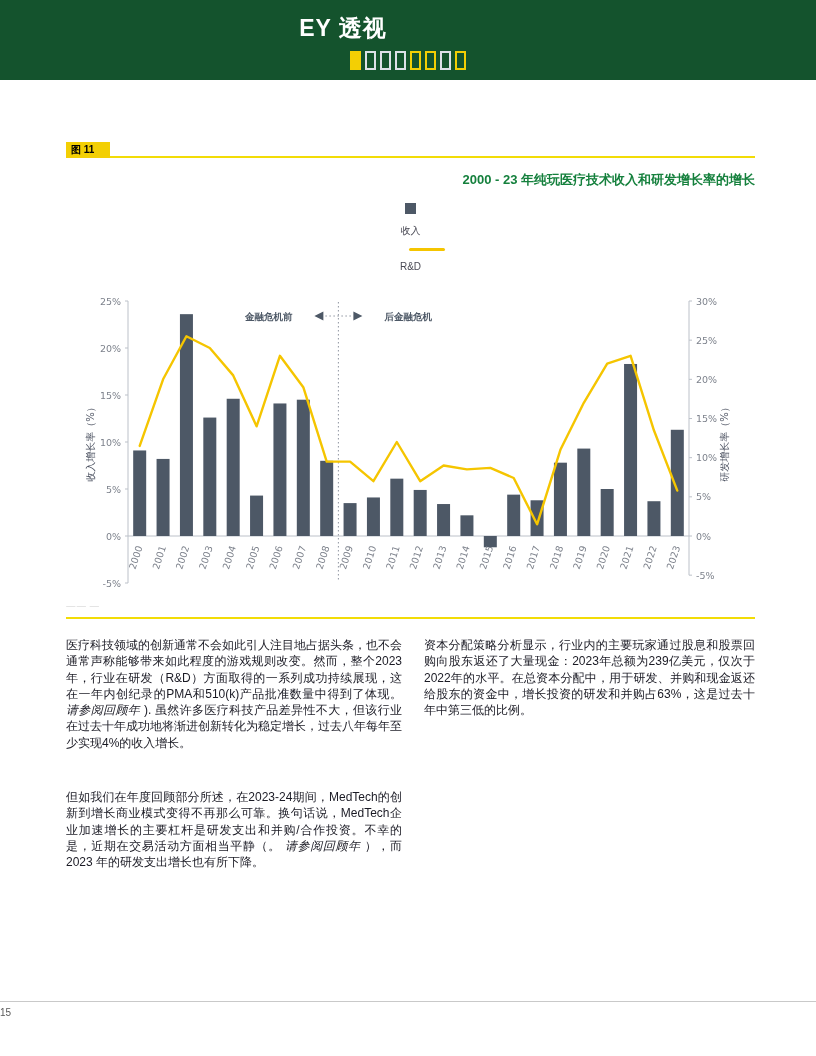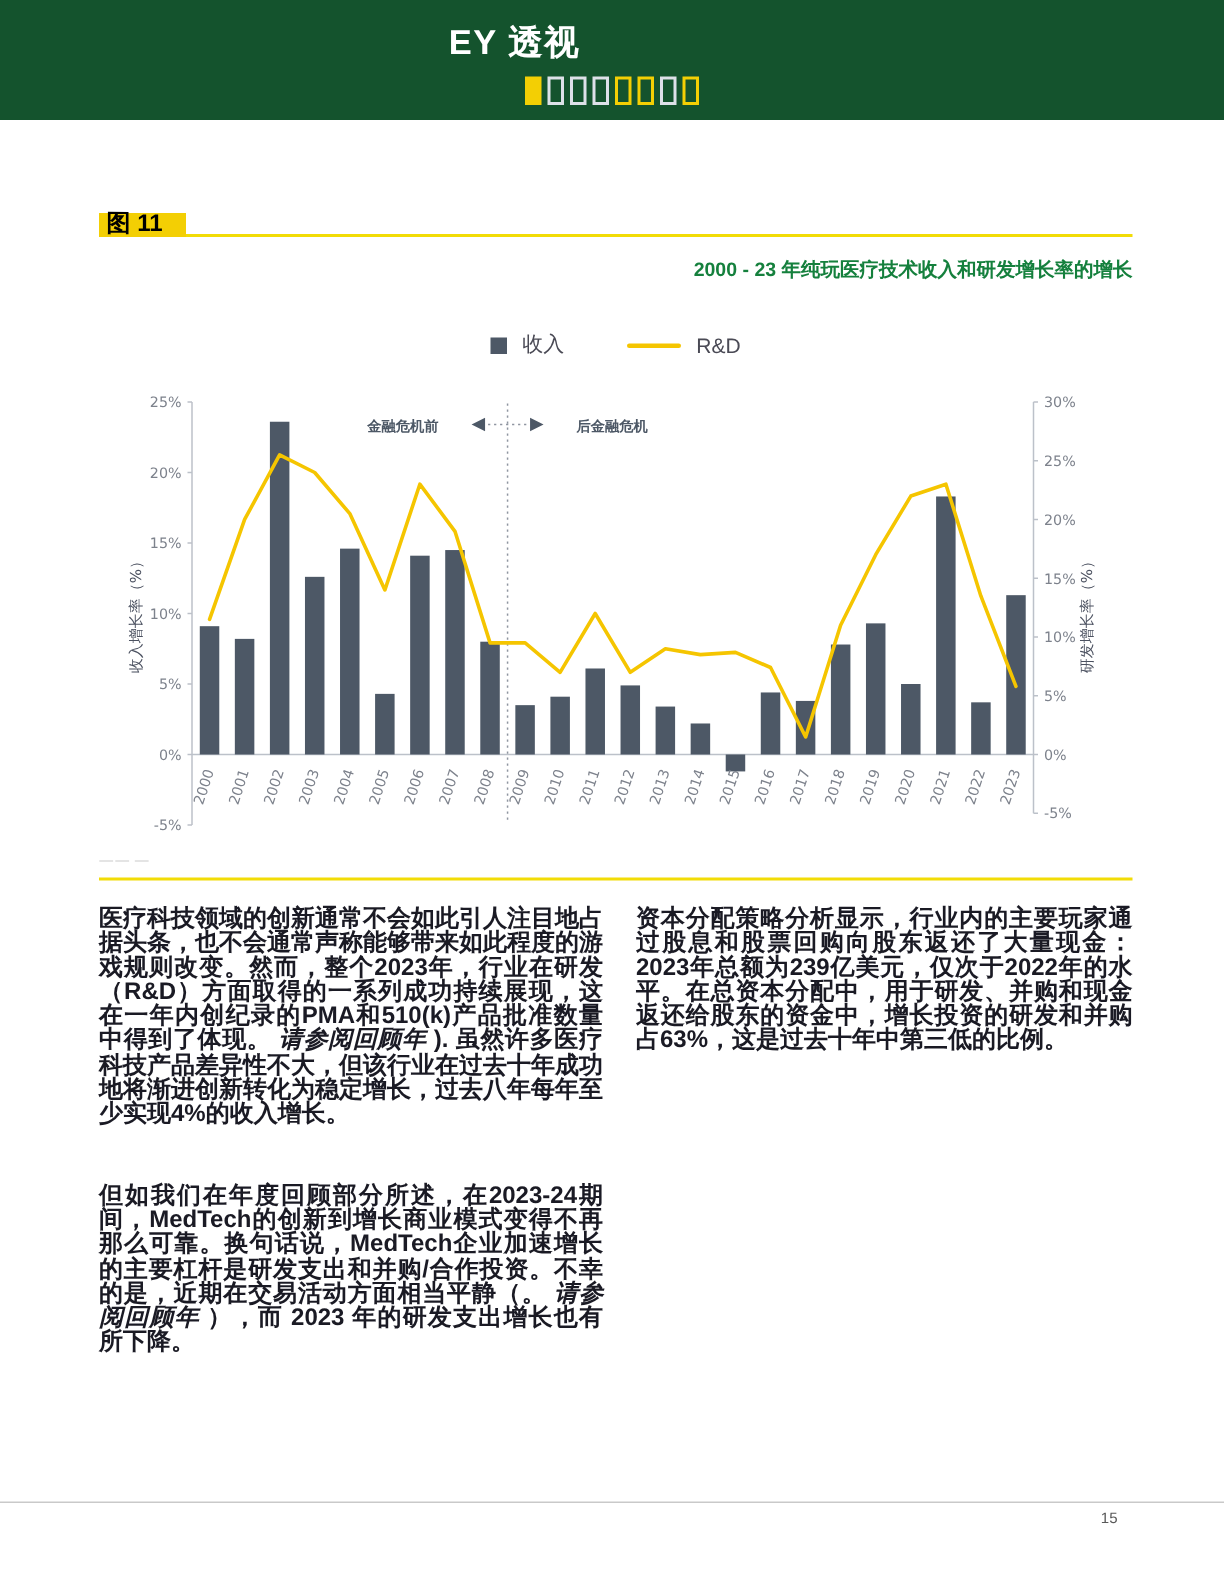--- a/index.html
+++ b/index.html
@@ -20,53 +20,53 @@
     color:#fff;font-size:23px;font-weight:bold;letter-spacing:1px;}
   .hboxes{display:flex;justify-content:center;gap:4px;margin-top:7px;}
   .hbox{width:11px;height:19px;display:inline-block;}
   .hbox.solid-yellow{background:var(--yellow);}
   .hbox.white{border:2px solid #dde1e8;}
   .hbox.yellow{border:2px solid var(--yellow);}
 
   
   .content{padding:62px 61px 0 66px;}
   .figure-head{display:flex;align-items:flex-end;}
-  .figure-tag{background:var(--yellow);font-size:16px;font-weight:bold;
+  .figure-tag{background:var(--yellow);font-size:10px;font-weight:bold;
     padding:2px 16px 2px 5px;line-height:12px;color:#000;}
   .figure-headrule{flex:1;height:2px;background:var(--rule-yellow);}
   .chart-title{font-size:13px;font-weight:bold;margin-top:13px;color:#15803d;text-align:right;}
 
   .legend{display:flex;justify-content:center;align-items:center;gap:10px;
-    margin-top:32px;font-size:14px;color:#4a4a55;}
+    margin-top:14px;font-size:10px;color:#4a4a55;flex-direction:column;}
   .legend-sq{width:11px;height:11px;background:var(--bar);display:inline-block;}
   .legend-line{width:36px;height:3px;background:#F5C500;border-radius:2px;
     display:inline-block;margin-left:32px;}
 
   .chart-wrap{margin-left:-6px;margin-top:2px;}
   svg{font-family:"DejaVu Sans","Liberation Sans",sans-serif;}
   svg .tick{font-size:9.5px;fill:var(--tickgray);}
   svg .ann{font-size:9.5px;font-weight:bold;fill:var(--bar);}
   svg .atitle{font-size:10px;fill:#4b5160;}
 
   .source-note{font-size:5px;color:#9a9a9a;letter-spacing:1px;line-height:5px;
     margin-top:2px;}
   .section-rule{height:2px;background:var(--rule-yellow);margin-top:8px;}
 
   .cols{display:flex;gap:22px;margin-top:18px;}
   .col-left{flex:0 0 336px;}
   .col-right{flex:1;}
-  .cols p{font-size:16px;line-height:16.3px;text-align:justify;font-weight:bold;}
+  .cols p{font-size:12px;line-height:16.3px;text-align:justify;}
   .cols p em{font-style:italic;}
   .p-gap-left{margin-top:38px;}
   .p-gap-right{margin-top:58px;}
 
   
   .footer{position:absolute;left:0;top:1001px;width:816px;
     border-top:1px solid #c9c9c9;}
-  .page-number{text-align:right;padding:5px 71px 0 0;font-size:10px;color:#595959;}
+  .page-number{text-align:left;padding:5px 71px 0 0;font-size:10px;color:#595959;}
 </style>
 </head>
 <body>
 
 <div class="header">
   <div class="header-title">EY 透视</div>
   <div class="hboxes">
       <span class="hbox solid-yellow"></span>
       <span class="hbox white"></span>
       <span class="hbox white"></span>

